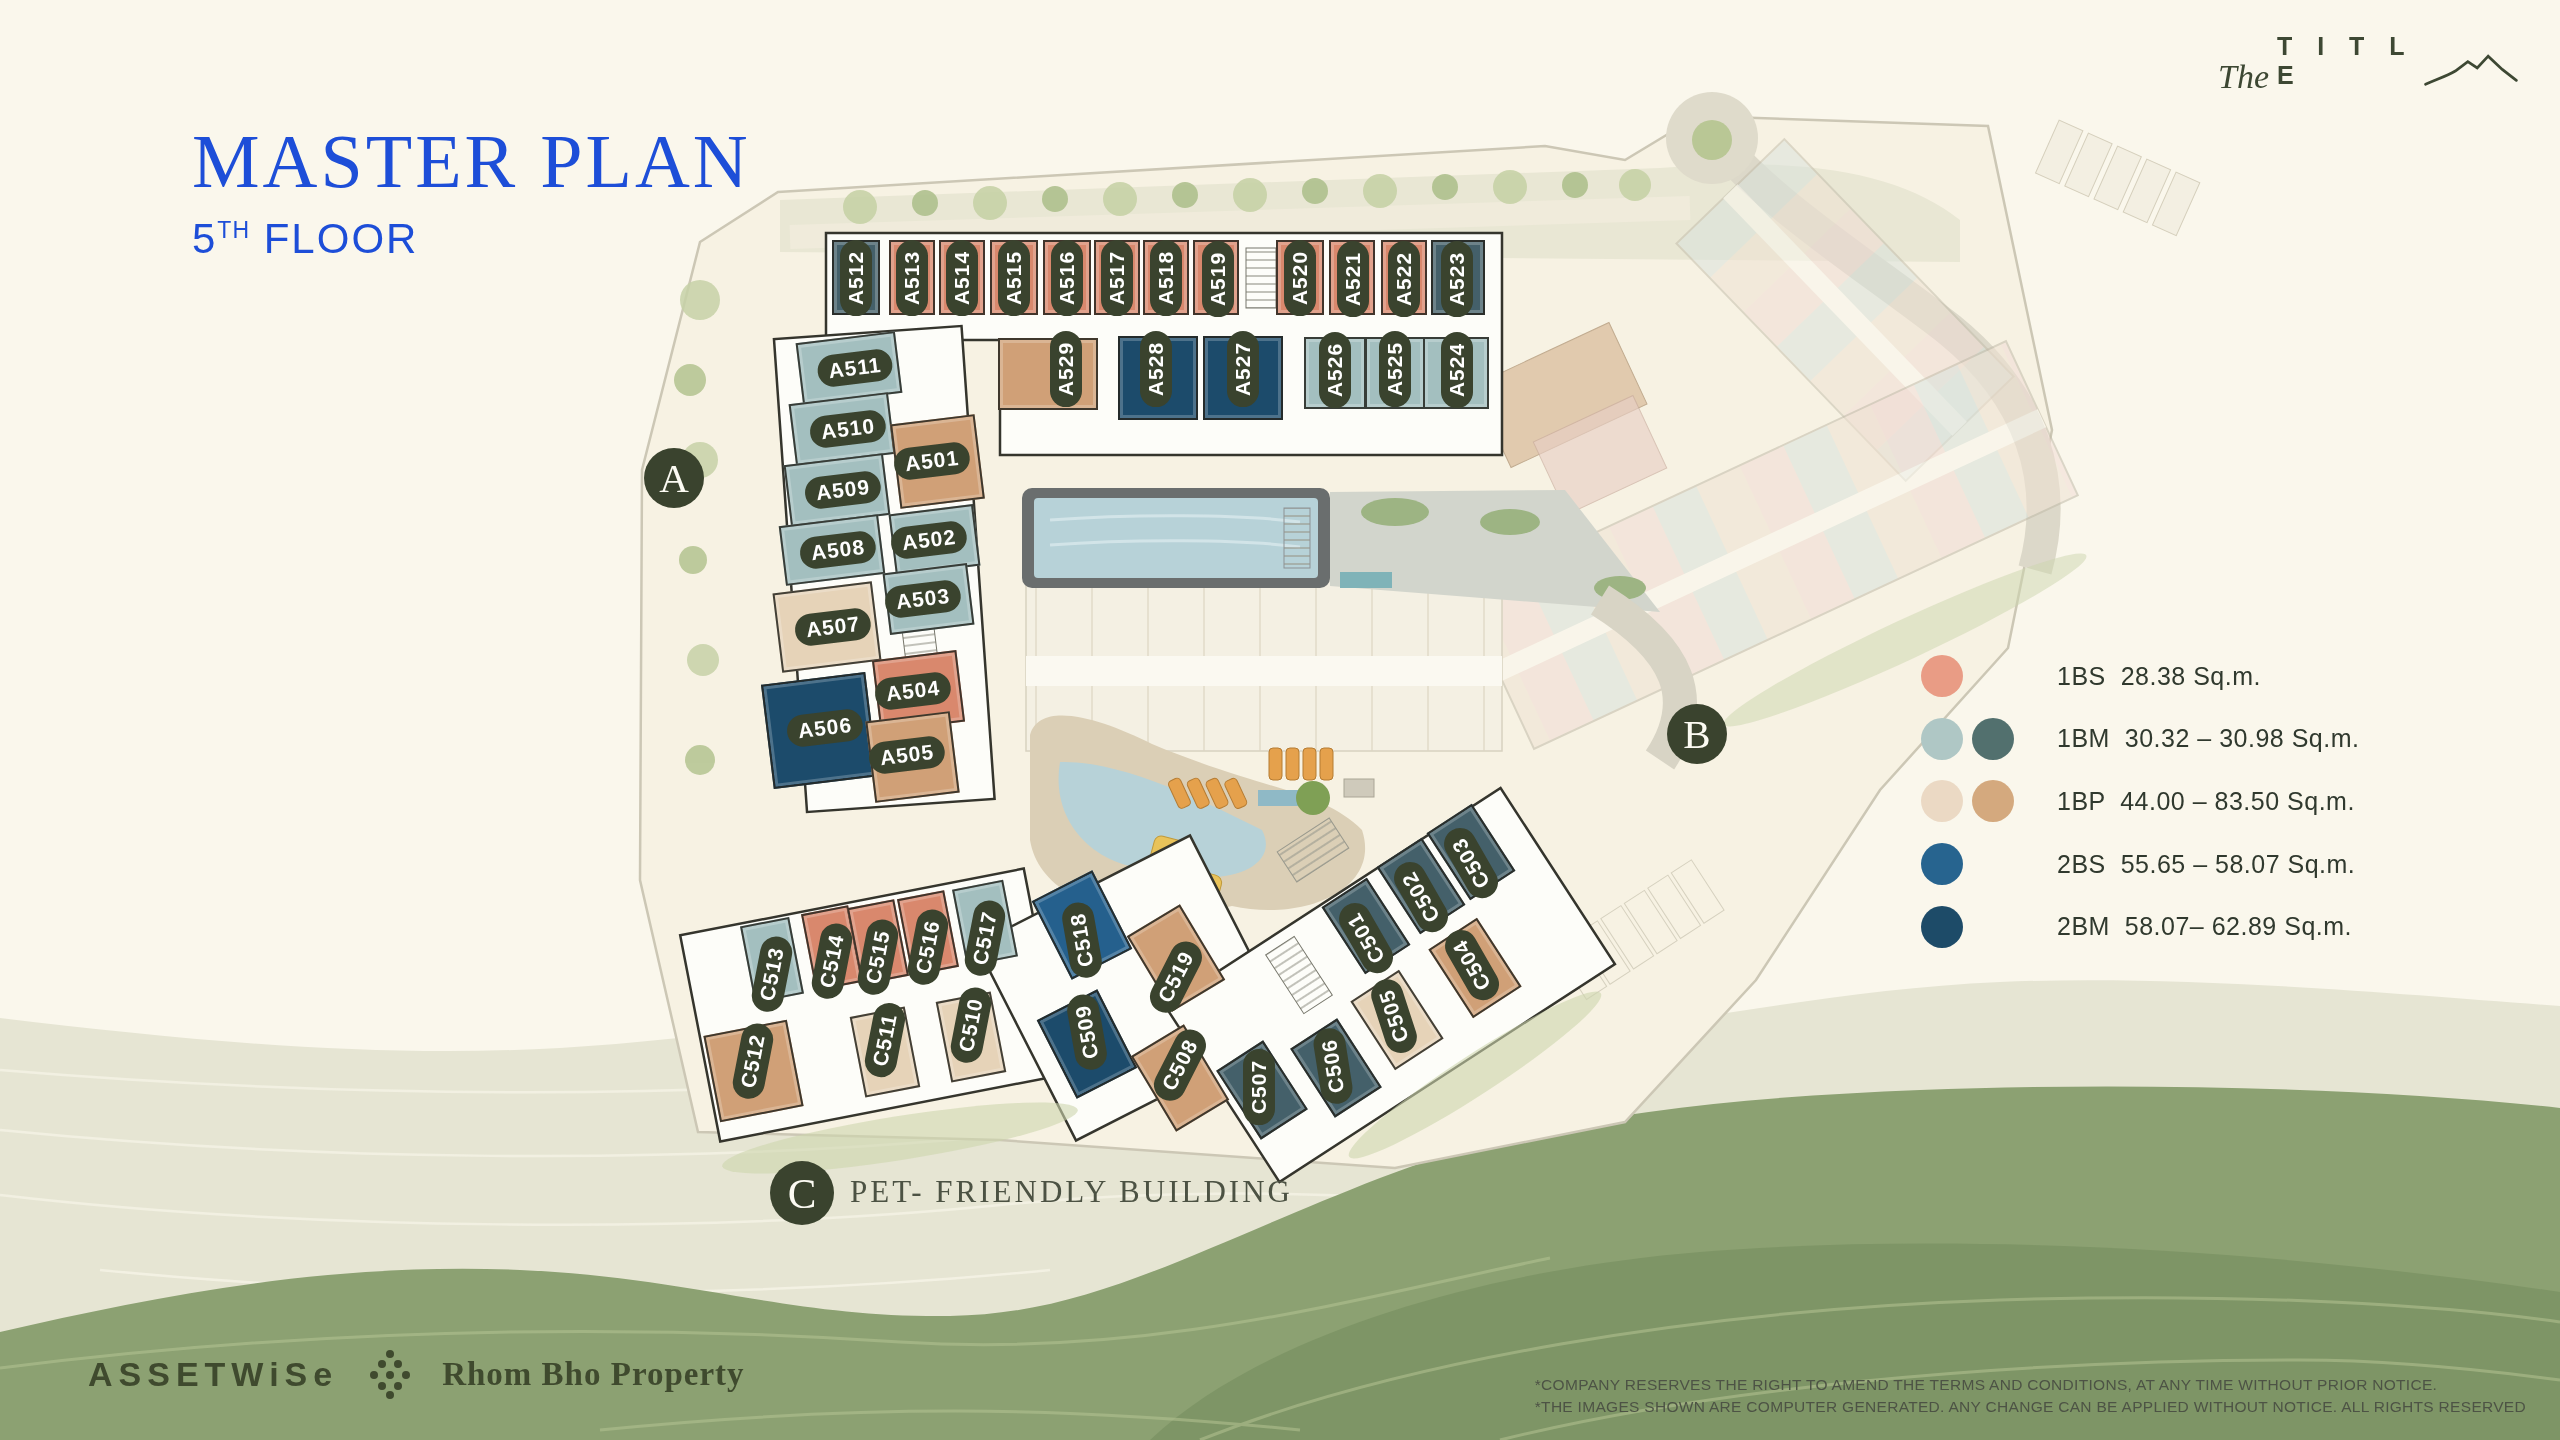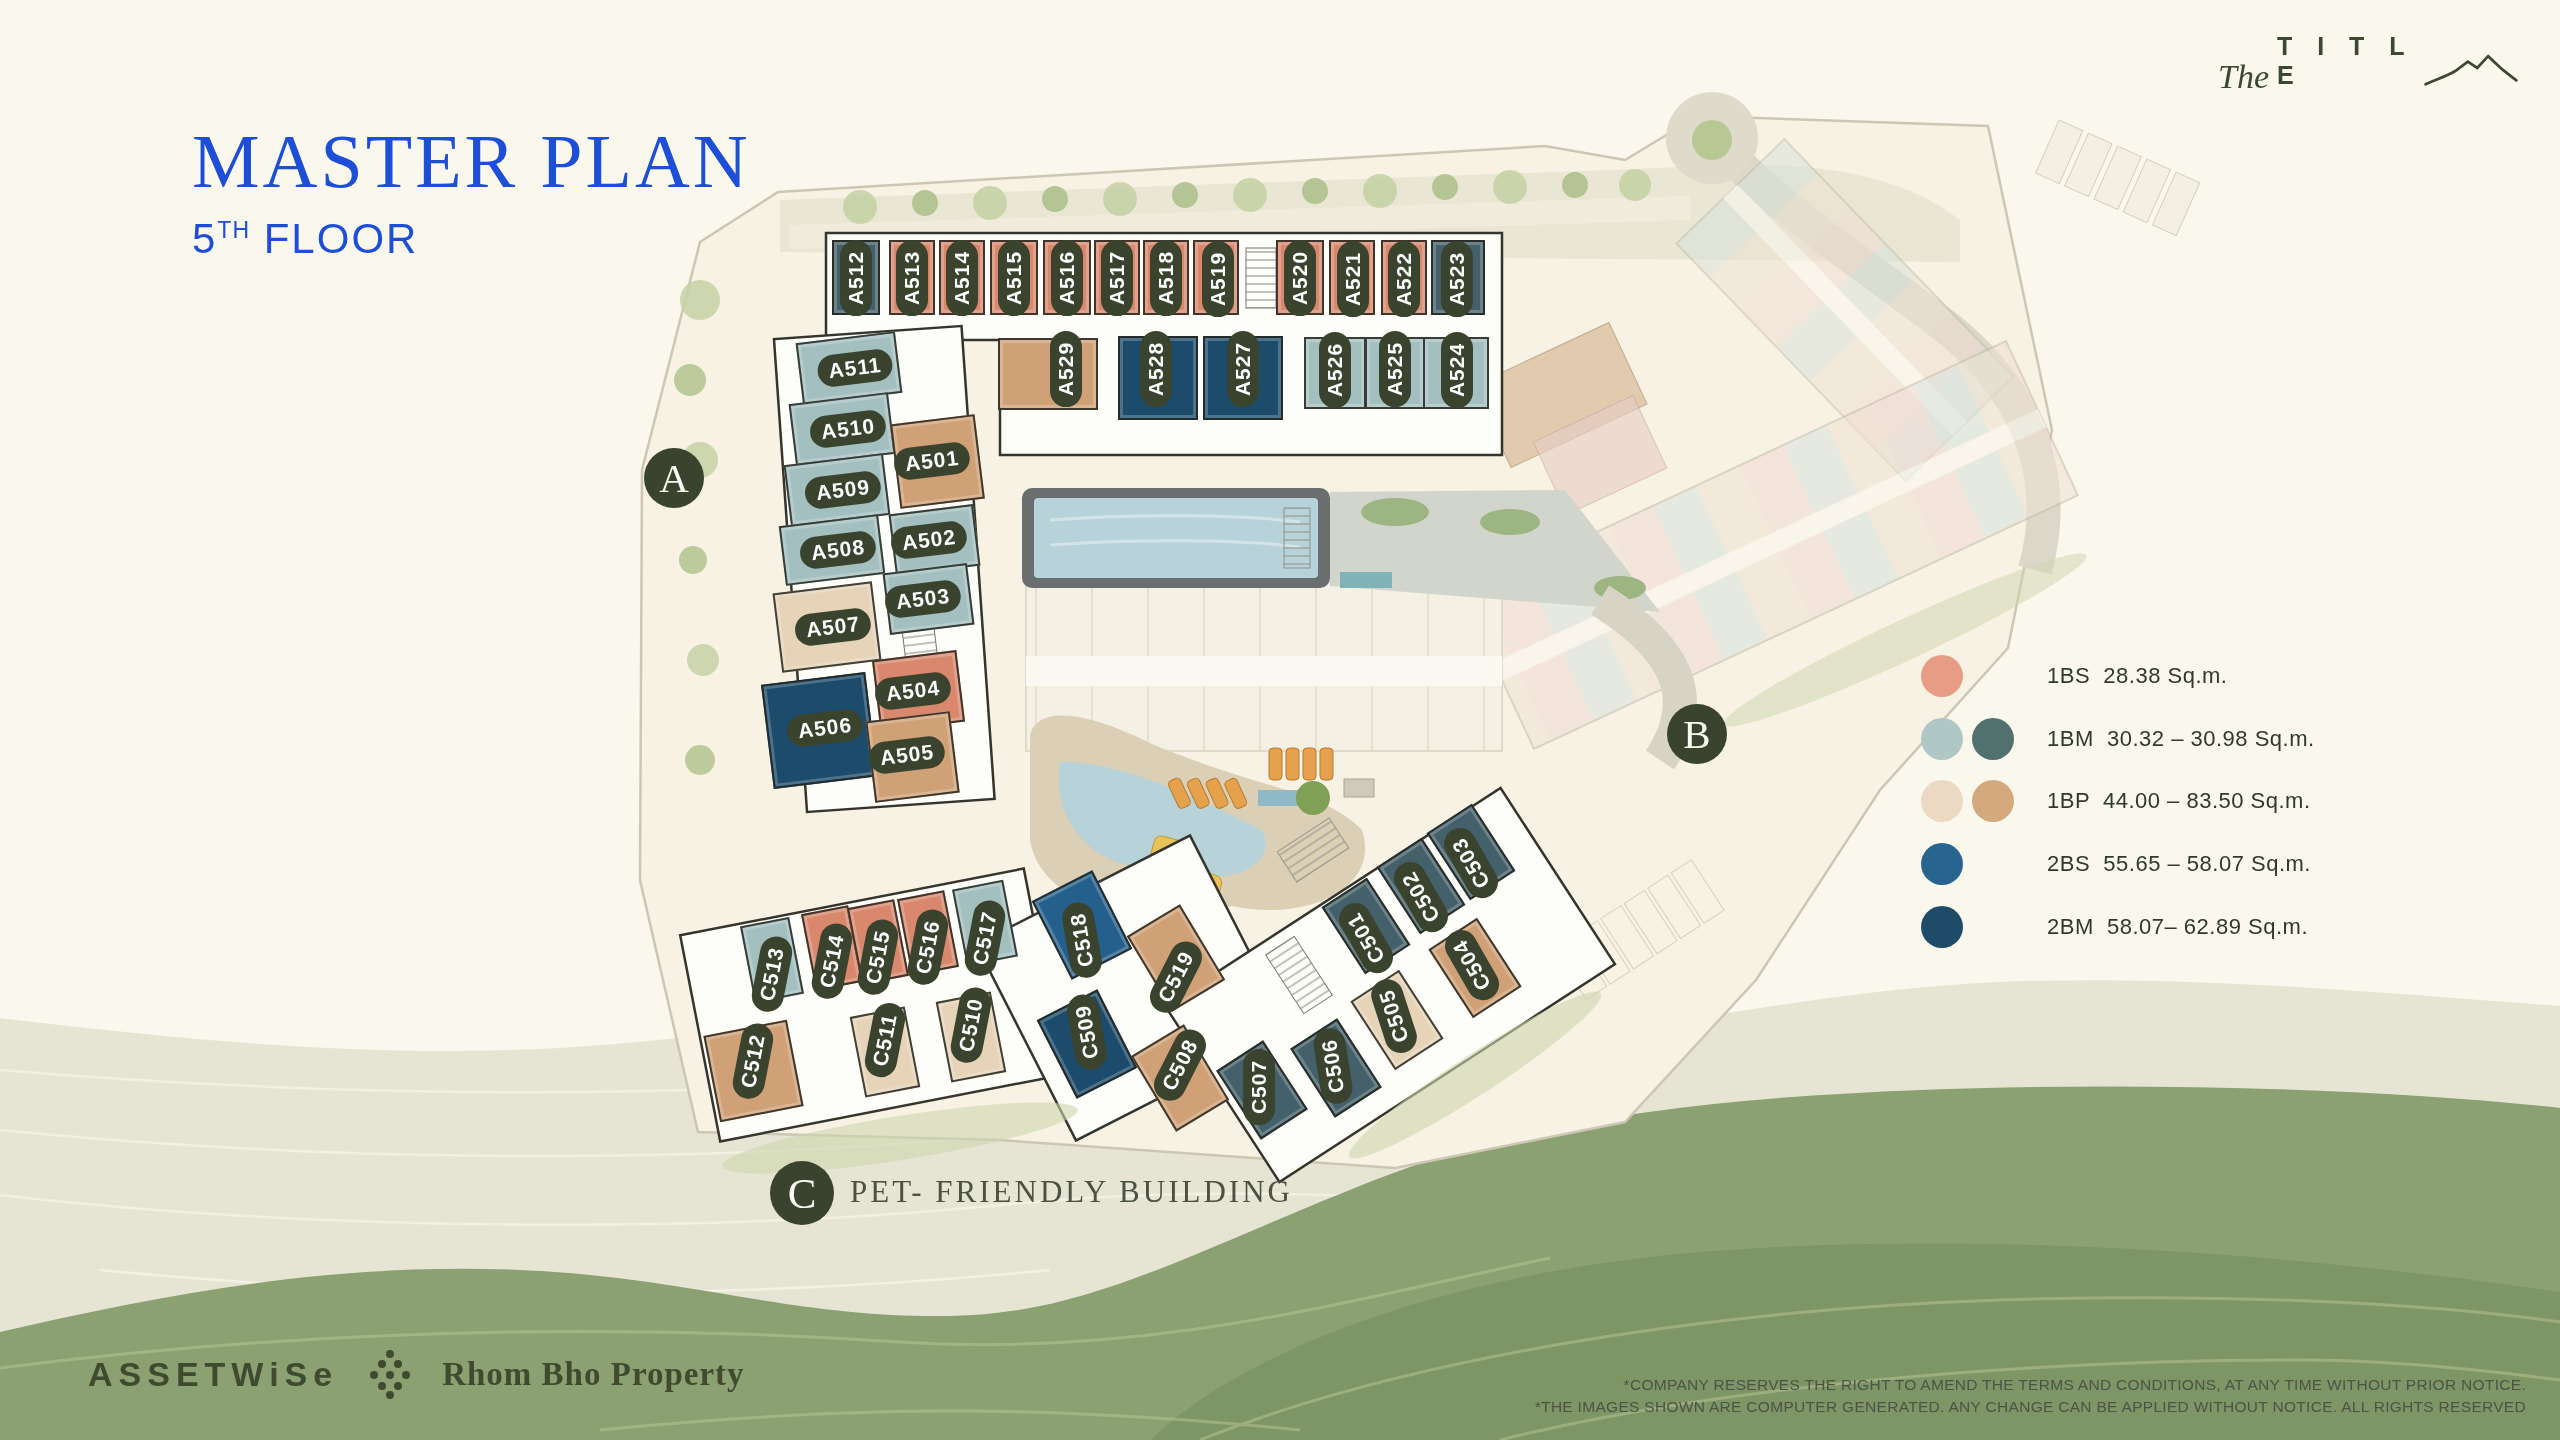--- a/index.html
+++ b/index.html
@@ -15,38 +15,38 @@
   .brand{position:absolute;left:2218px;top:48px;width:300px;color:#3d4833;text-align:left;}
   .brand-row1{display:flex;align-items:flex-end;gap:8px;height:44px;}
   .brand-the{font-family:"Liberation Serif",serif;font-style:italic;font-size:34px;line-height:30px;}
   .brand-title{font-size:25px;letter-spacing:9px;font-weight:600;padding-bottom:2px;}
   .brand-name{font-family:"Liberation Serif",serif;font-size:66px;font-weight:700;letter-spacing:8px;line-height:64px;}
   
   .legend{position:absolute;left:1921px;top:645px;}
   .legend-row{position:absolute;left:0;display:flex;align-items:center;height:62px;}
   .legend-swatches{position:relative;width:95px;height:42px;}
   .legend-swatches .sw{position:absolute;top:0;width:42px;height:42px;border-radius:50%;}
-  .legend-text{margin-left:31px;font-size:22px;color:#30392e;letter-spacing:.5px;white-space:pre;}
+  .legend-text{margin-left:41px;font-size:25px;color:#30392e;letter-spacing:.5px;white-space:pre;}
   
   .marker{position:absolute;border-radius:50%;background:#3a432e;color:#fcfbf3;
           display:flex;align-items:center;justify-content:center;
           font-family:"Liberation Serif",serif;transform:translate(-50%,-50%);}
   .pet-note{position:absolute;left:850px;top:1193px;transform:translateY(-54%);
             font-family:"Liberation Serif",serif;font-size:31px;letter-spacing:3px;color:#4c5243;}
   
   .unit-block{position:absolute;box-sizing:border-box;border:2px solid rgba(38,38,32,.85);
               box-shadow:inset 0 0 0 3px rgba(255,255,255,.22);}
   .unit-pill{position:absolute;background:#3a432e;color:#fff;border-radius:17px;
              padding:5px 11px;font-size:21px;font-weight:600;letter-spacing:1px;white-space:nowrap;
              line-height:22px;}
   
   .dev-logos{position:absolute;left:88px;top:1348px;display:flex;align-items:center;gap:30px;color:#3f4a2e;}
   .dev-assetwise{font-size:34px;font-weight:600;letter-spacing:6px;}
   .dev-rhombho{font-family:"Liberation Serif",serif;font-size:33px;font-weight:700;letter-spacing:1px;}
-  .disclaimer{position:absolute;right:34px;top:1374px;text-align:right;color:#4d5345;
+  .disclaimer{position:absolute;right:34px;top:1374px;color:#4d5345;
               font-size:15.5px;line-height:22px;letter-spacing:.3px;}
 </style>
 </head>
 <body>
 
 <div class="stage">
 
   <svg class="bg" width="2560" height="1440" viewBox="0 0 2560 1440">
     <defs>
       <pattern id="bstripes" width="144" height="300" patternUnits="userSpaceOnUse">

